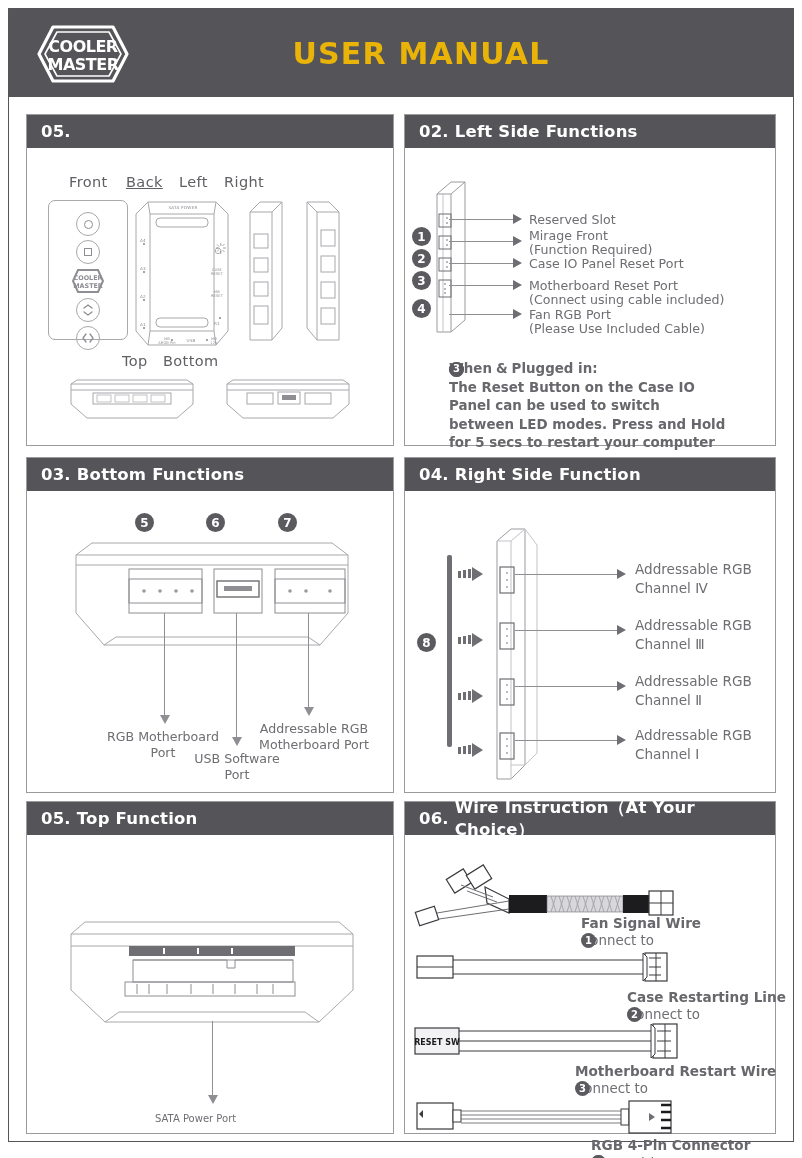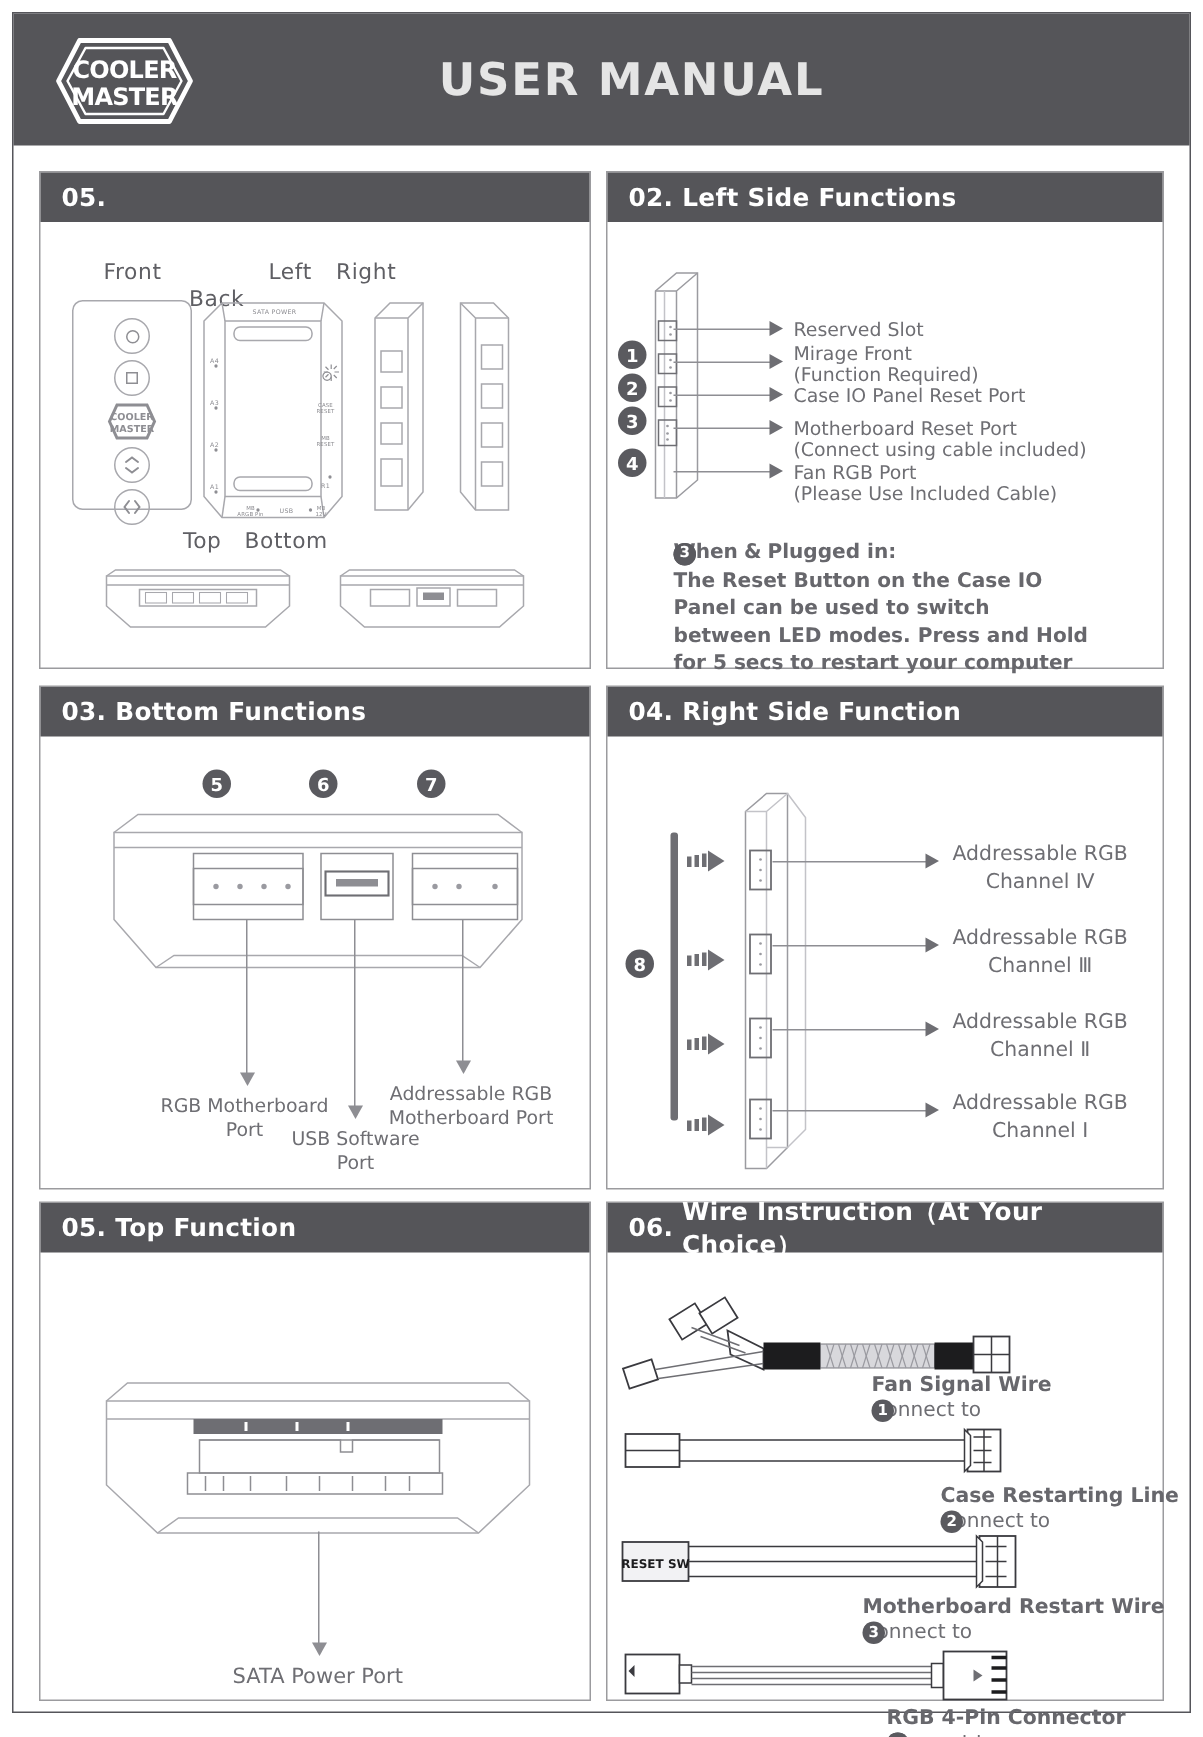--- a/index.html
+++ b/index.html
@@ -5,37 +5,37 @@
   html,body{margin:0;padding:0;background:#ffffff;}
   body{width:802px;height:1158px;font-family:"DejaVu Sans","Liberation Sans",sans-serif;overflow:hidden;}
   .page{position:relative;width:802px;height:1158px;background:#ffffff;box-sizing:border-box;}
   .outer-frame{position:absolute;left:8px;top:8px;width:786px;height:1134px;border:1px solid #55555a;box-sizing:border-box;background:#fff;}
 
   
   .header{position:absolute;left:9px;top:9px;width:784px;height:88px;background:#555559;}
   .logo{position:absolute;left:26px;top:14px;width:96px;height:62px;}
   .logo svg{display:block;}
   .manual-title{position:absolute;left:0;top:0;width:784px;height:88px;display:flex;align-items:center;justify-content:center;
-    color:#e5e5e5;font-size:30px;font-weight:bold;letter-spacing:1.2px;padding-left:40px;box-sizing:border-box;}
+    color:#eab308;font-size:30px;font-weight:bold;letter-spacing:1.2px;padding-left:40px;box-sizing:border-box;}
 
   
   .panel{position:absolute;border:1px solid #9b9b9e;box-sizing:border-box;background:#fff;}
   .panel-head{height:33px;background:#555559;color:#fff;display:flex;align-items:center;padding-left:14px;
     font-size:16.5px;font-weight:bold;letter-spacing:.2px;box-sizing:border-box;}
   .panel-body{position:relative;width:100%;height:calc(100% - 33px);box-sizing:border-box;}
 
   .p1{left:26px;top:114px;width:368px;height:332px;}
   .p2{left:404px;top:114px;width:372px;height:332px;}
   .p3{left:26px;top:457px;width:368px;height:336px;}
   .p4{left:404px;top:457px;width:372px;height:336px;}
   .p5{left:26px;top:801px;width:368px;height:333px;}
   .p6{left:404px;top:801px;width:372px;height:333px;}
 
   
-  .lbl{position:absolute;color:#6e6e73;font-size:12.6px;line-height:15px;white-space:pre;text-align:center;}
+  .lbl{position:absolute;color:#6e6e73;font-size:12.6px;line-height:15px;white-space:pre;}
   .lbl-c{position:absolute;color:#6e6e73;font-size:12.6px;line-height:16px;text-align:center;}
   .viewlbl{position:absolute;color:#5f5f64;font-size:14.5px;letter-spacing:.4px;white-space:pre;}
   .tiny{position:absolute;color:#8b8b90;font-size:4.2px;letter-spacing:.2px;white-space:pre;text-align:center;}
   .tiny2{position:absolute;color:#8b8b90;font-size:3.6px;letter-spacing:.1px;white-space:pre;text-align:center;line-height:4.4px;}
 
   
   .num{position:absolute;width:19px;height:19px;border-radius:50%;background:#5a5a5f;color:#fff;
     font-size:12px;font-weight:bold;display:flex;align-items:center;justify-content:center;box-sizing:border-box;}
   .num.sm{width:15px;height:15px;font-size:10px;}
 
@@ -80,21 +80,21 @@
   </div>
 
   <div class="panel p1">
     <div class="panel-head">
       <span>05.</span>
       <span style="width:6px"></span>
     </div>
     <div class="panel-body">
 
       <span class="viewlbl" style="left:42px;top:26px;">Front</span>
-      <span class="viewlbl" style="left:99px;top:44px;">Back</span>
+      <span class="viewlbl" style="left:99px;top:26px;text-decoration:underline;">Back</span>
       <span class="viewlbl" style="left:152px;top:26px;">Left</span>
       <span class="viewlbl" style="left:197px;top:26px;">Right</span>
 
       <div>
         <div class="dev" style="left:21px;top:52px;width:80px;height:140px;border-radius:7px;"></div>
         <div class="btn-circ" style="left:49px;top:64px;width:24px;height:24px;">
             <span class="inner-o"></span>
           </div>
         <div class="btn-circ" style="left:49px;top:92px;width:24px;height:24px;">
             <span class="inner-sq"></span>
@@ -438,21 +438,21 @@
         <rect x="66" y="40" width="160" height="22" fill="none" stroke="#8e8e93" stroke-width="1"></rect>
         <path d="M66 40 L160 40 L160 48 L168 48 L168 40 L226 40" fill="none" stroke="#8e8e93" stroke-width="1"></path>
         <g fill="none" stroke="#8e8e93" stroke-width="1">
           <rect x="58" y="62" width="170" height="14"></rect>
           <path d="M70 64 l0 10 M82 64 l0 10 M100 64 l0 10 M124 64 l0 10 M146 64 l0 10 M168 64 l0 10 M190 64 l0 10 M206 64 l0 10"></path>
         </g>
       </svg>
 
       <div class="vline" style="left:185px;top:186px;height:76px;"></div>
       <div class="arrow-d" style="left:181px;top:260px;"></div>
-      <span class="lbl" style="left:128px;top:276px;font-size:14px;">SATA Power Port</span>
+      <span class="lbl" style="left:128px;top:276px;font-size:10px;">SATA Power Port</span>
 
     </div>
   </div>
 
   <div class="panel p6">
     <div class="panel-head">
       <span>06.</span>
       <span style="width:6px"></span>
       <span>Wire Instruction（At Your Choice）</span>
     </div>

